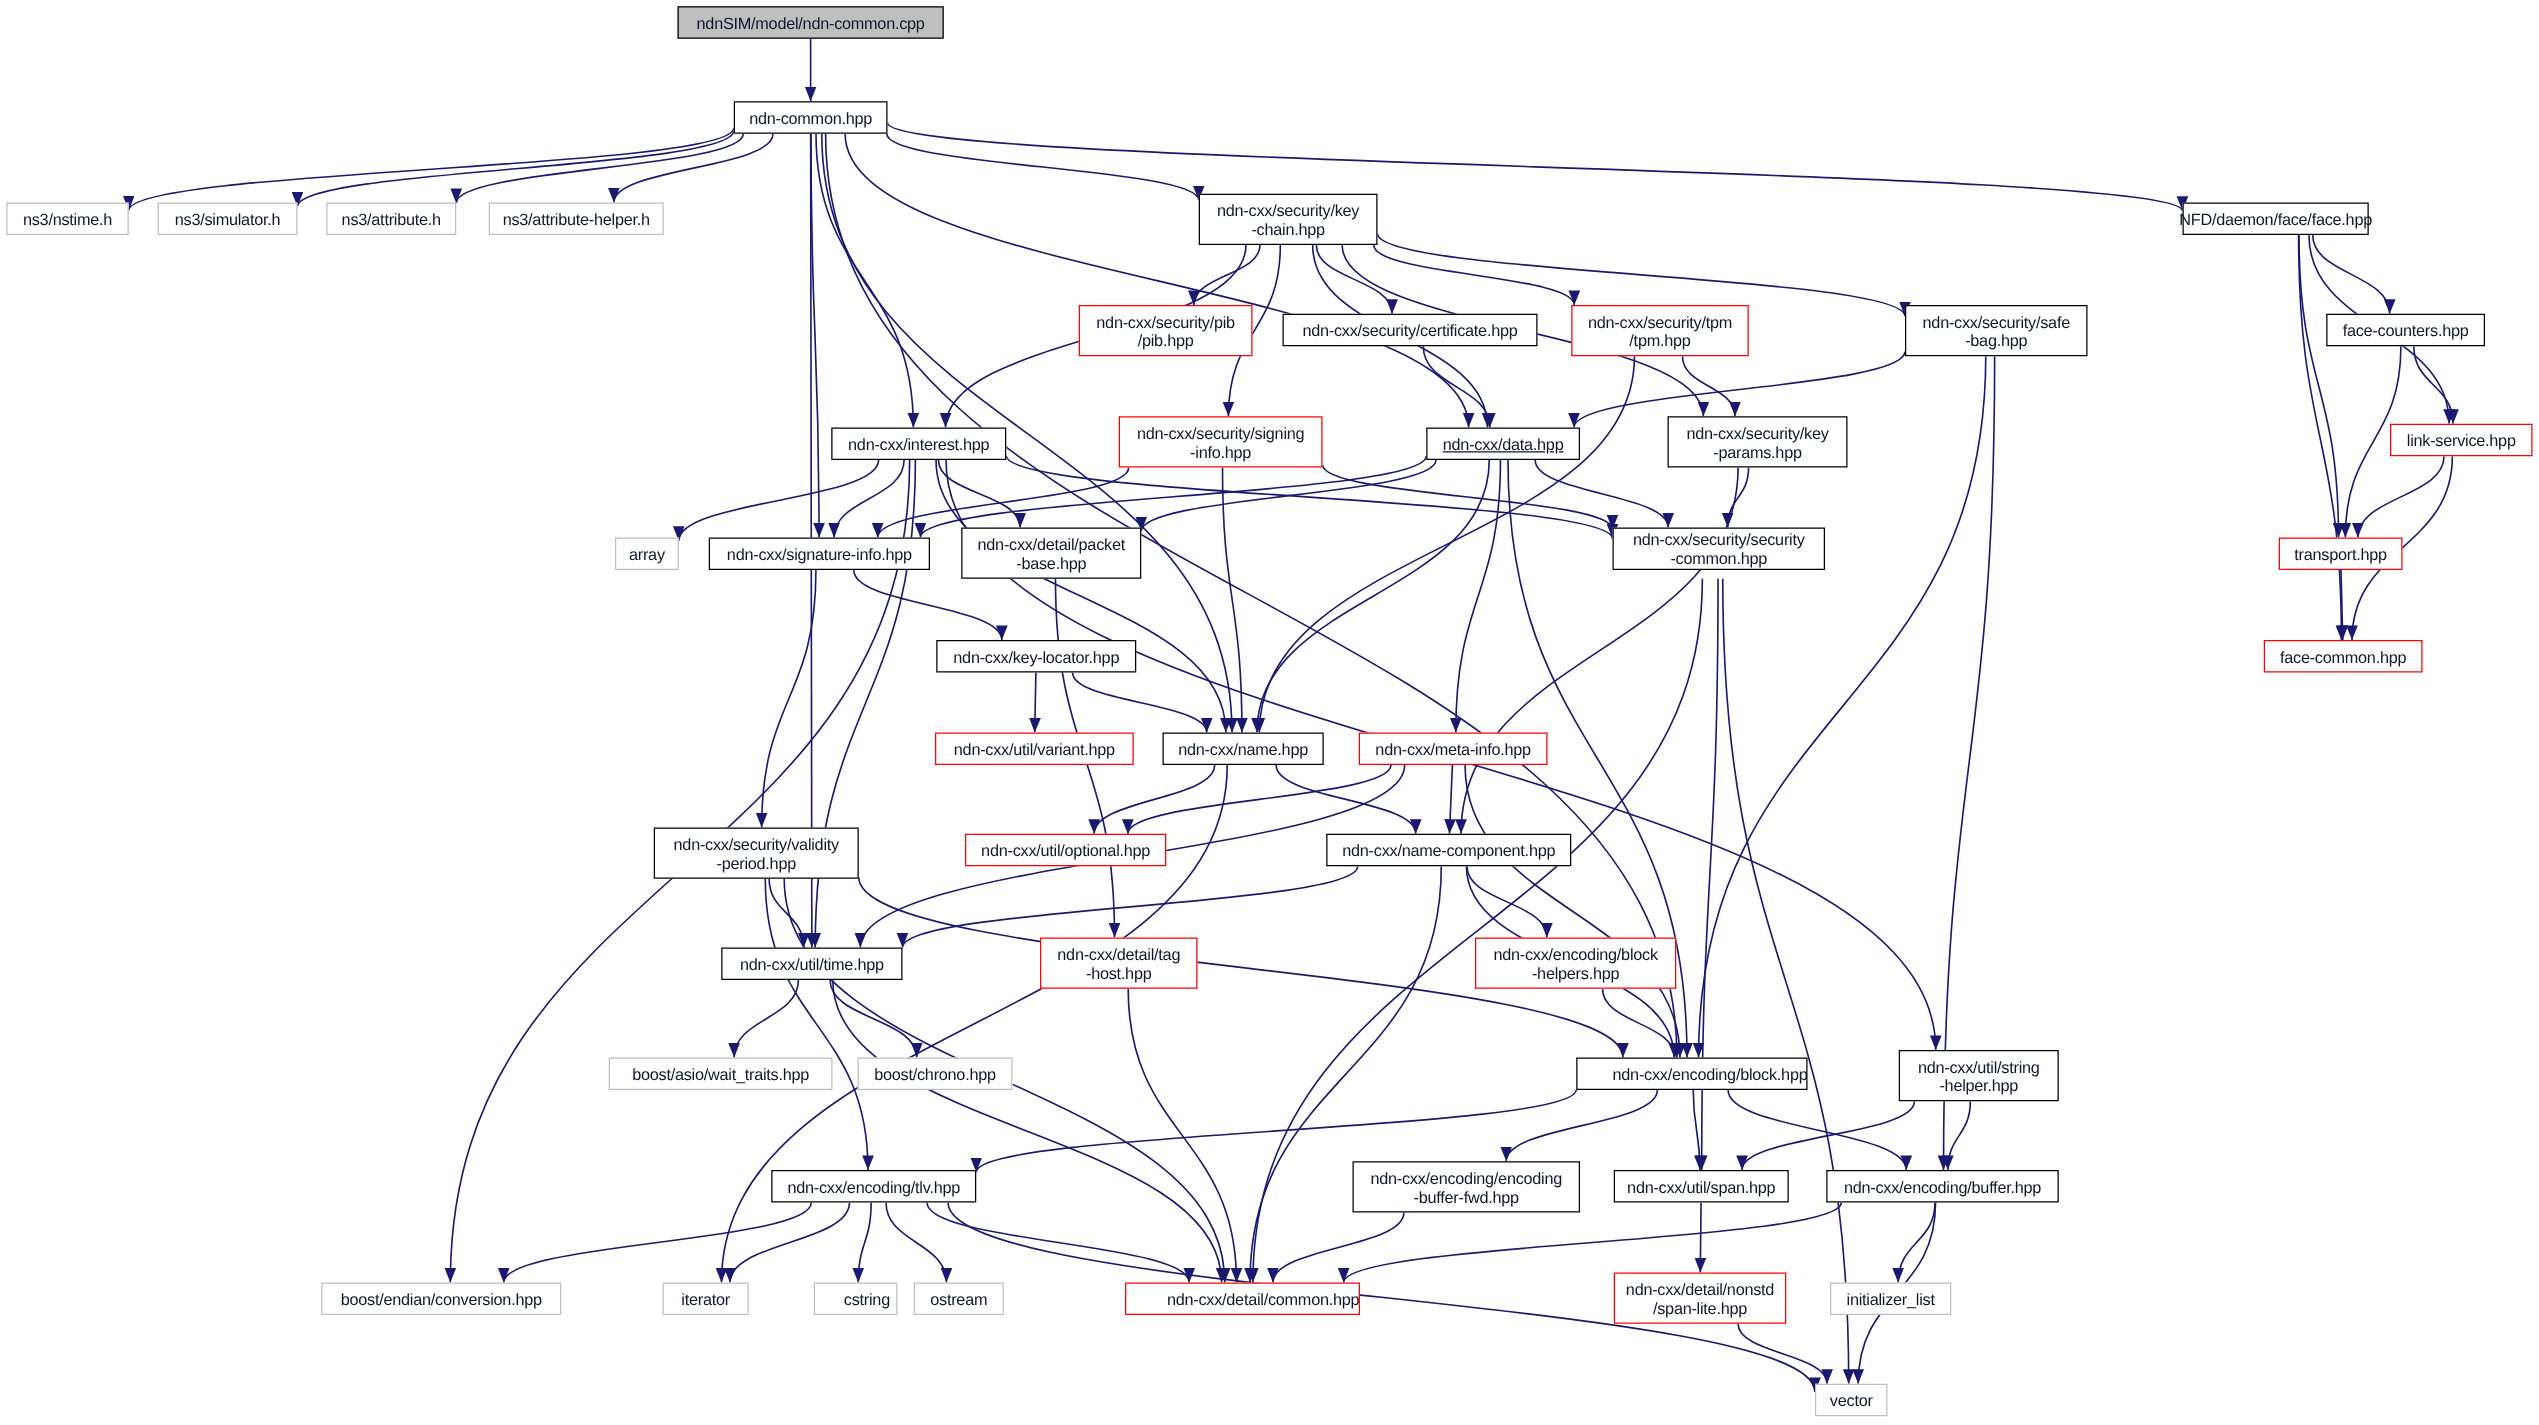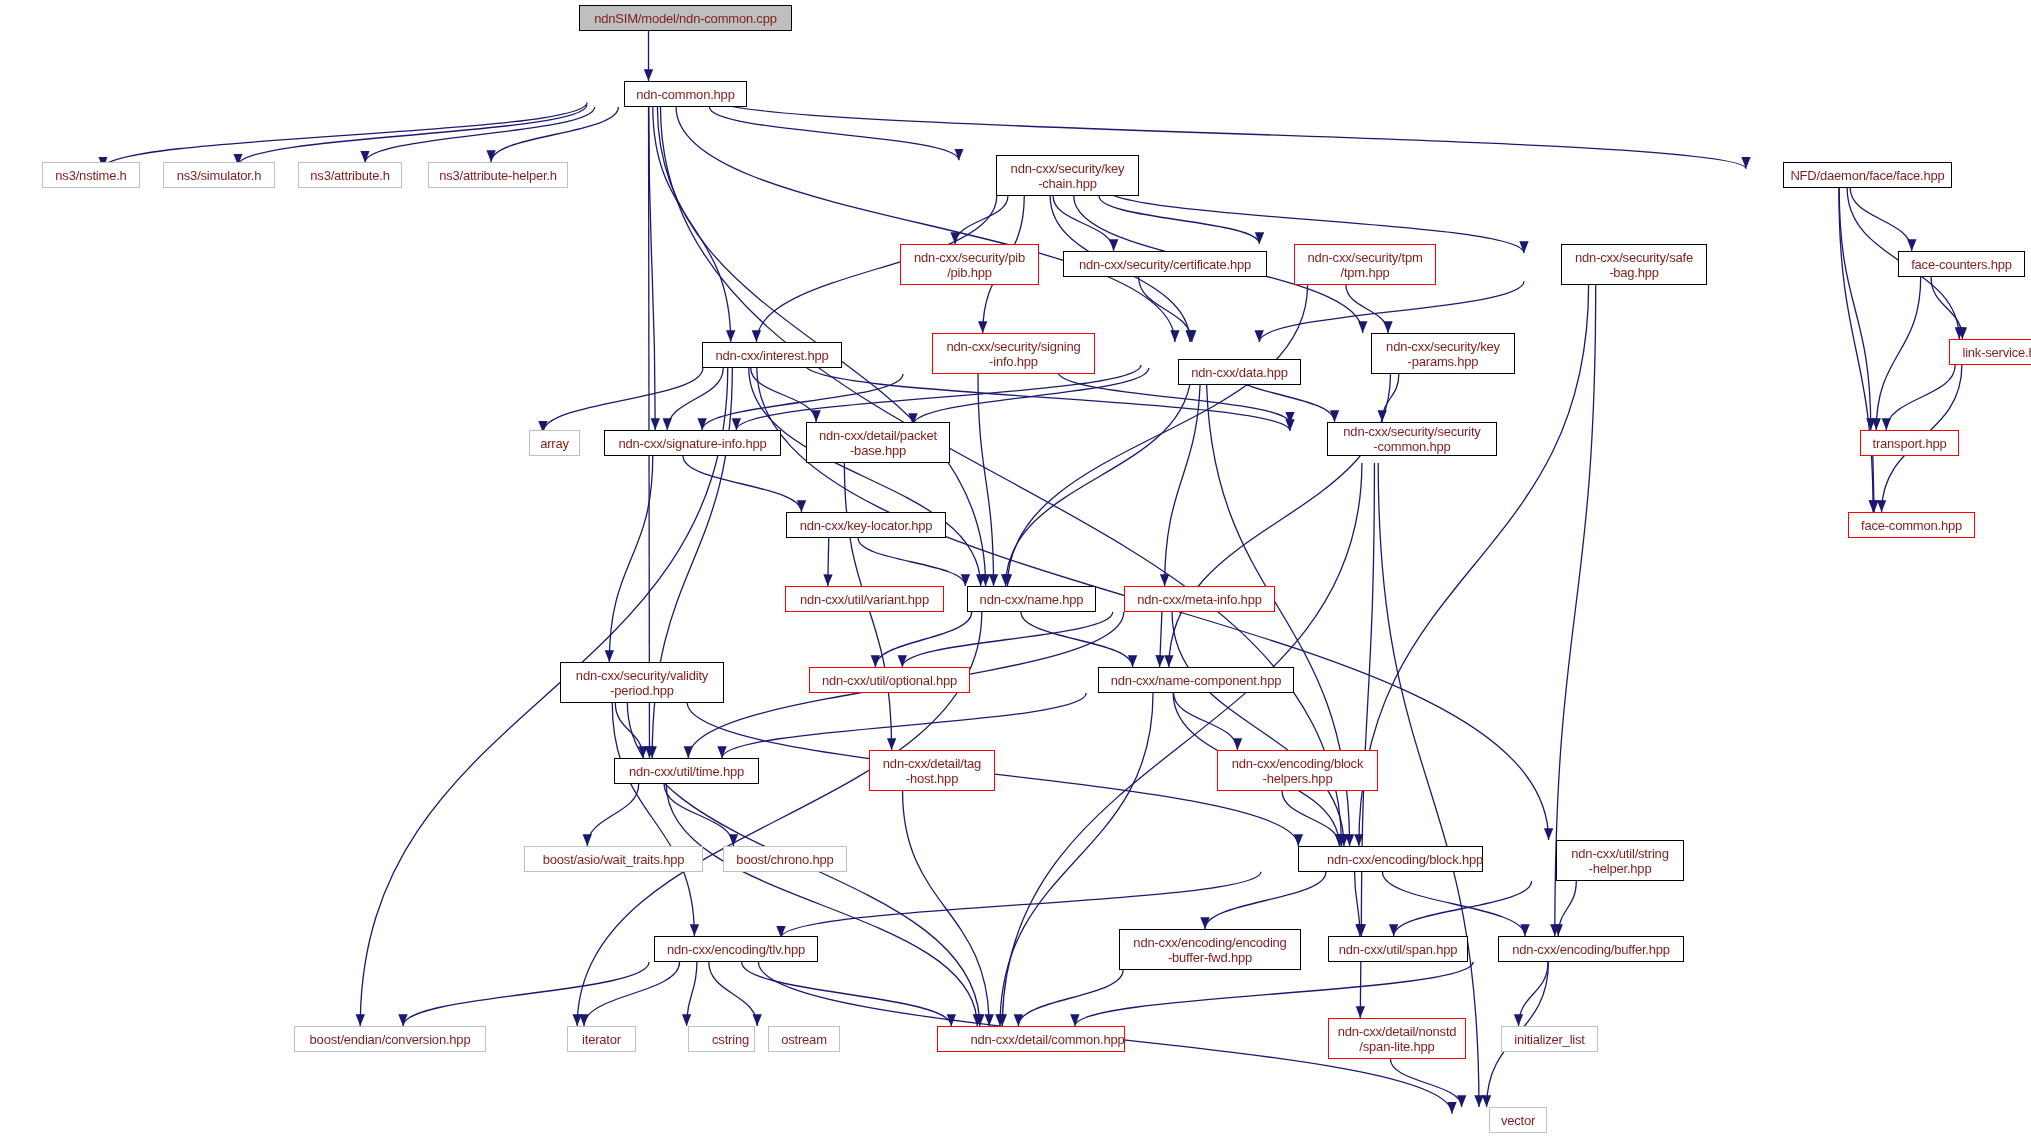--- a/index.html
+++ b/index.html
@@ -1,21 +1,21 @@
 <!DOCTYPE html>
 <html><head>
 <meta charset="utf-8">
 <style>
   html,body{margin:0;padding:0;background:#ffffff;}
   body{width:2031px;height:1140px;position:relative;overflow:hidden;font-family:"Liberation Sans",sans-serif;}
   #graph{position:absolute;left:0;top:0;width:2031px;height:1140px;}
   #edges{position:absolute;left:0;top:0;width:2031px;height:1140px;}
   .node{position:absolute;box-sizing:border-box;background:#fff;border:1.5px solid #000;
-        font-size:13px;line-height:15px;color:#7f1d1d;text-align:center;display:flex;
-        align-items:center;justify-content:center;white-space:pre;cursor:pointer;letter-spacing:-0.2px;margin-left:37px;}
+        font-size:13px;line-height:15px;color:#0f172a;text-align:center;display:flex;
+        align-items:center;justify-content:center;white-space:pre;cursor:pointer;letter-spacing:-0.2px;}
   .node.root{background:#bfbfbf;}
   .node.ext{border-color:#bfbfbf;border-width:1.3px;}
   .node.red{border-color:#ff0000;}
 </style>
 </head>
 <body>
 
 <div id="graph">
   <svg id="edges" xmlns="http://www.w3.org/2000/svg">
     <defs>
@@ -129,35 +129,35 @@
   <div class="node root" style="left:542px;top:5px;width:213px;height:26px;">ndnSIM/model/ndn-common.cpp</div>
 
   <div class="node" style="left:587px;top:81px;width:123px;height:26px;">ndn-common.hpp</div>
 
   <div class="node ext" style="left:5px;top:162px;width:98px;height:26px;">ns3/nstime.h</div>
   <div class="node ext" style="left:126px;top:162px;width:112px;height:26px;">ns3/simulator.h</div>
   <div class="node ext" style="left:261px;top:162px;width:104px;height:26px;">ns3/attribute.h</div>
   <div class="node ext" style="left:391px;top:162px;width:140px;height:26px;">ns3/attribute-helper.h</div>
   <div class="node" style="left:959px;top:155px;width:143px;height:41px;">ndn-cxx/security/key
 -chain.hpp</div>
-  <div class="node" style="left:1746px;top:162px;width:169px;height:26px;">NFD/daemon/face/face.hpp</div>
+  <div class="node" style="left:1746px;top:162px;width:149px;height:26px;">NFD/daemon/face/face.hpp</div>
 
   <div class="node red" style="left:863px;top:244px;width:139px;height:41px;">ndn-cxx/security/pib
 /pib.hpp</div>
   <div class="node" style="left:1026px;top:251px;width:204px;height:26px;">ndn-cxx/security/certificate.hpp</div>
   <div class="node red" style="left:1257px;top:244px;width:142px;height:41px;">ndn-cxx/security/tpm
 /tpm.hpp</div>
   <div class="node" style="left:1524px;top:244px;width:146px;height:41px;">ndn-cxx/security/safe
 -bag.hpp</div>
   <div class="node" style="left:1861px;top:251px;width:127px;height:26px;">face-counters.hpp</div>
 
   <div class="node" style="left:665px;top:342px;width:140px;height:26px;">ndn-cxx/interest.hpp</div>
   <div class="node red" style="left:895px;top:333px;width:163px;height:41px;">ndn-cxx/security/signing
 -info.hpp</div>
-  <div class="node" style="left:1141px;top:359px;width:123px;height:26px;">ndn-cxx/data.hpp</div>
+  <div class="node" style="left:1141px;top:342px;width:123px;height:26px;text-decoration:underline;">ndn-cxx/data.hpp</div>
   <div class="node" style="left:1334px;top:333px;width:144px;height:41px;">ndn-cxx/security/key
 -params.hpp</div>
   <div class="node red" style="left:1912px;top:339px;width:114px;height:26px;">link-service.hpp</div>
 
   <div class="node ext" style="left:492px;top:430px;width:51px;height:26px;">array</div>
   <div class="node" style="left:567px;top:430px;width:177px;height:26px;">ndn-cxx/signature-info.hpp</div>
   <div class="node" style="left:769px;top:422px;width:144px;height:41px;">ndn-cxx/detail/packet
 -base.hpp</div>
   <div class="node" style="left:1290px;top:422px;width:170px;height:34px;">ndn-cxx/security/security
 -common.hpp</div>

